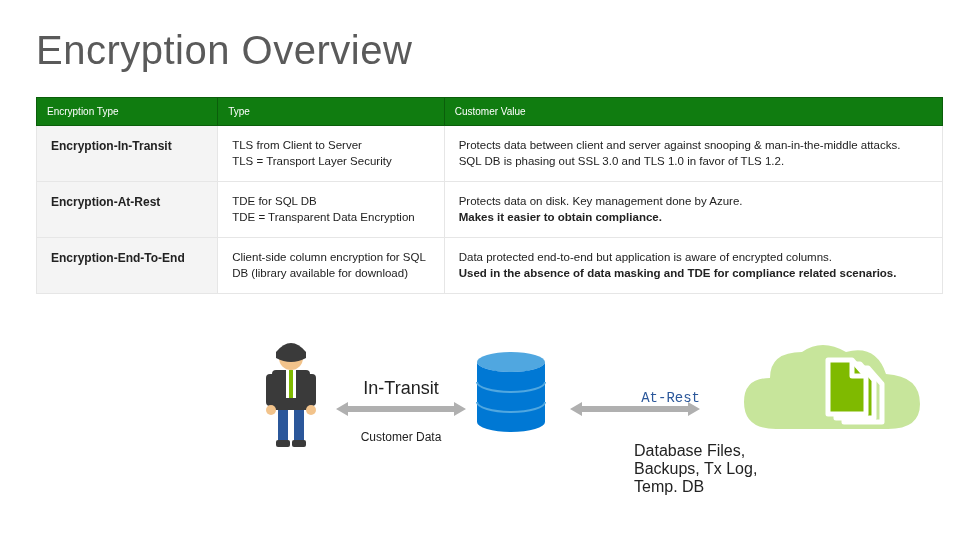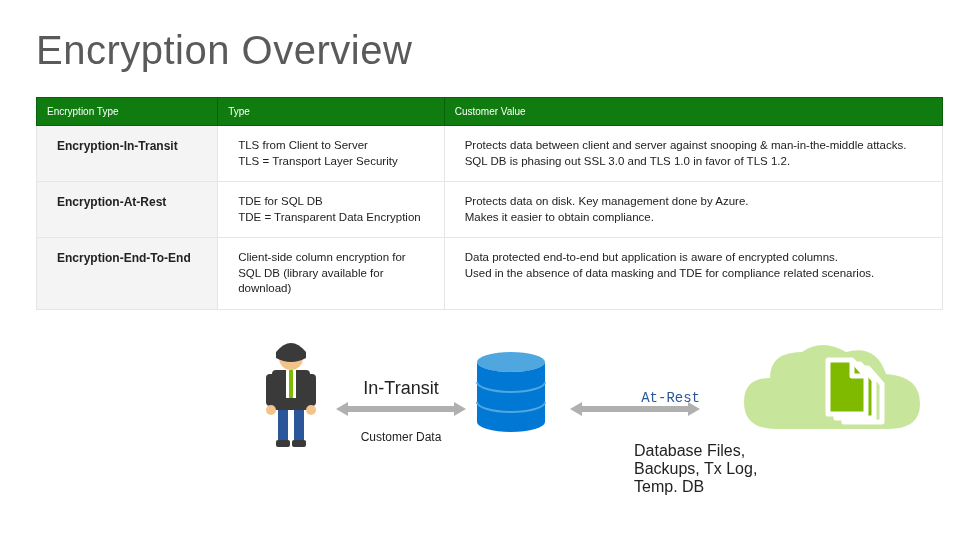--- a/index.html
+++ b/index.html
@@ -4,23 +4,23 @@
 <style>
   * { box-sizing: border-box; margin: 0; padding: 0; }
   html, body { width: 979px; height: 551px; font-family: "Segoe UI", Arial, sans-serif; background: #fff; color: #222; }
   .slide { width: 979px; height: 551px; padding: 28px 36px 20px 36px; position: relative; }
   .title { font-size: 40px; font-weight: 300; color: #5a5a5a; letter-spacing: 0.5px; margin-bottom: 24px; }
   table.enc { width: 100%; border-collapse: collapse; table-layout: fixed; }
   table.enc col.c1 { width: 20%; }
   table.enc col.c2 { width: 25%; }
   table.enc col.c3 { width: 55%; }
   table.enc th { background: #107c10; color: #fff; font-weight: 400; font-size: 10px; text-align: left; padding: 8px 10px; border: 1px solid #0b5e0b; }
-  table.enc td { font-size: 11.5px; line-height: 1.35; padding: 12px 20px; border: 1px solid #e6e6e6; vertical-align: top; }
+  table.enc td { font-size: 11.5px; line-height: 1.35; padding: 12px 14px; border: 1px solid #e6e6e6; vertical-align: top; }
   table.enc td.rowlabel { background: #f4f4f4; font-weight: 600; font-size: 12px; }
-  .bold-inline { font-weight: 400; }
+  .bold-inline { font-weight: 700; }
   .diagram { position: absolute; left: 36px; right: 36px; top: 330px; height: 190px; }
   .end2end { position: absolute; left: 10px; top: 50px; font-size: 20px; font-weight: 400; color: #2b579a; }
   .user-svg { position: absolute; left: 220px; top: 10px; width: 70px; height: 110px; }
   .label-intransit { position: absolute; left: 300px; top: 48px; width: 130px; text-align: center; font-size: 18px; font-weight: 400; color: #222; }
   .arrow-intransit { position: absolute; left: 300px; top: 72px; width: 130px; height: 14px; }
   .label-custdata { position: absolute; left: 300px; top: 100px; width: 130px; text-align: center; font-size: 12px; color: #222; }
   .db-svg { position: absolute; left: 438px; top: 20px; width: 74px; height: 84px; }
   .label-atrest { position: absolute; left: 534px; top: 60px; width: 130px; text-align: right; font-size: 14px; font-weight: 400; color: #2b579a; font-family: Liberation Mono, monospace; }
   .arrow-atrest { position: absolute; left: 534px; top: 72px; width: 130px; height: 14px; }
   .label-dbfiles { position: absolute; left: 598px; top: 112px; width: 150px; font-size: 16px; color: #222; }

